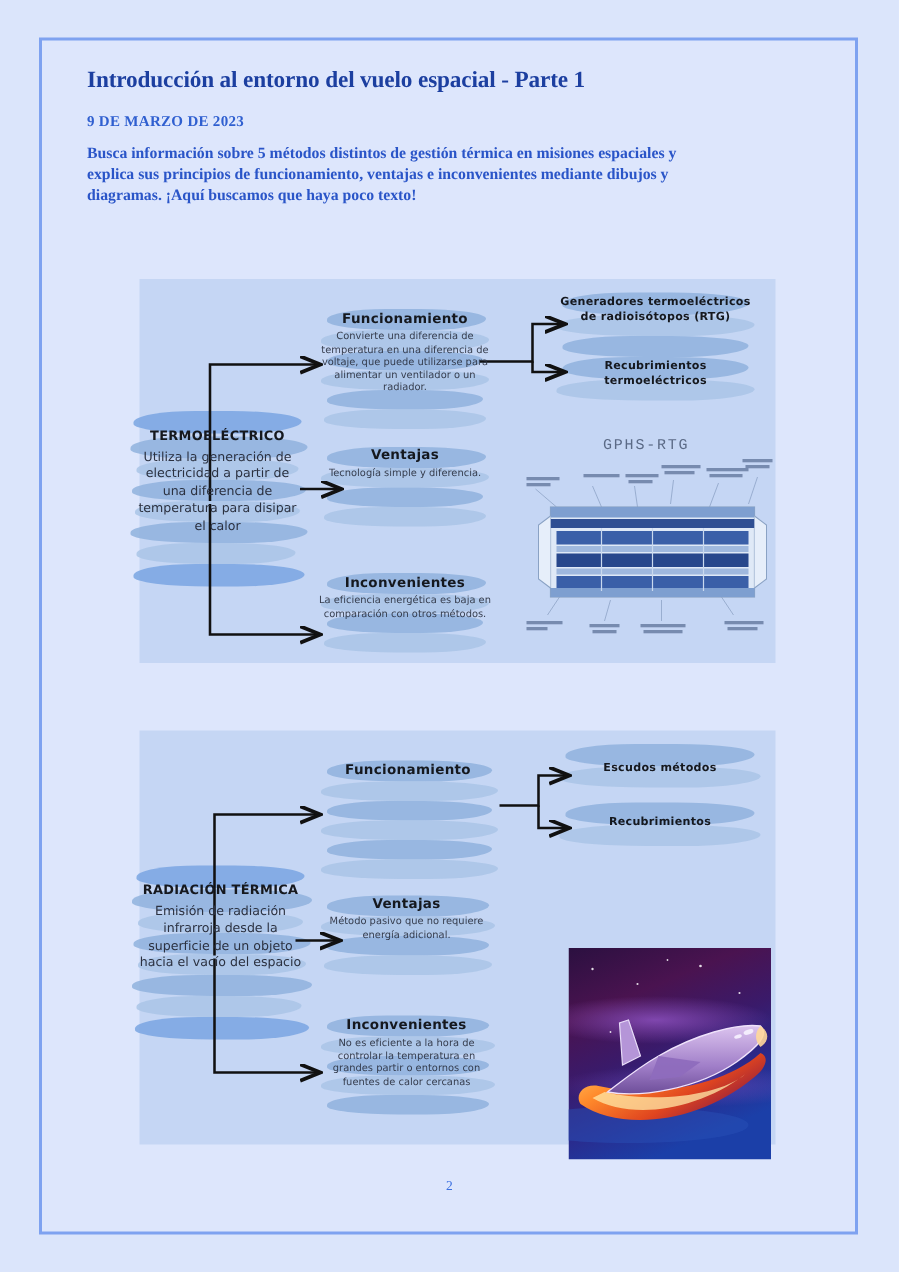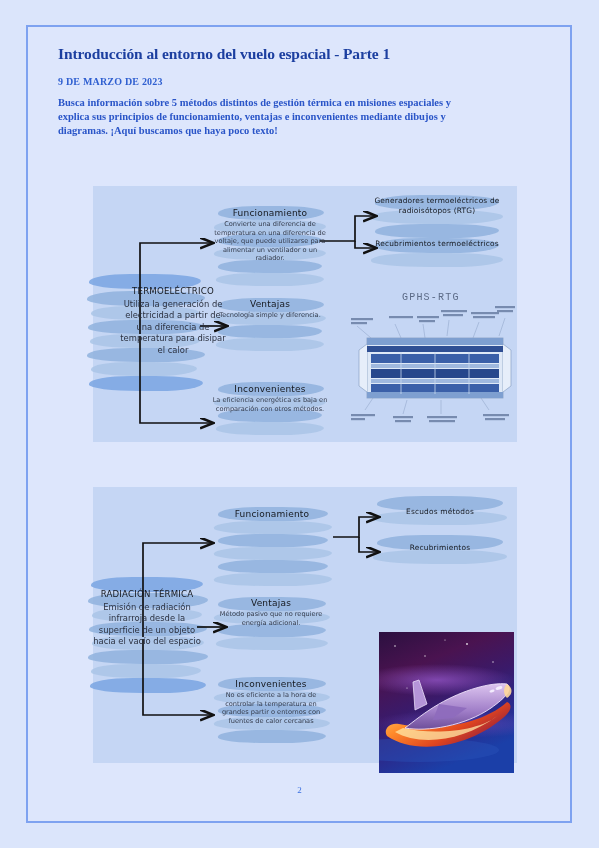--- a/index.html
+++ b/index.html
@@ -55,21 +55,21 @@
     border-radius:40% 45% 42% 48% / 55% 50% 58% 46%;
     opacity:.85;
   }
   .stroke.light{background:#a9c4e6;}
   .stroke.blue{background:#79a5e2;}
 
   
   .node{position:absolute;text-align:center;z-index:3;}
   .node .ttl{
     font-family:"DejaVu Sans", sans-serif;
-    font-weight:normal;color:#15181e;
+    font-weight:bold;color:#15181e;
     letter-spacing:.2px;
   }
   .node .body{
     font-family:"DejaVu Sans", sans-serif;
     color:#2b3140;
   }
   .n-main .ttl{font-size:8.6px;}
   .n-main .body{font-size:8.4px;line-height:11.4px;margin-top:3px;}
   .n-branch .ttl{font-size:9px;}
   .n-branch .body{font-size:6.6px;line-height:8.6px;margin-top:2px;opacity:.92;}
@@ -123,21 +123,21 @@
 
   <div class="stroke blue" style="left:-4px;top:88px;width:112px;height:15px;"></div>
   <div class="stroke" style="left:-6px;top:105px;width:118px;height:15px;"></div>
   <div class="stroke light" style="left:-2px;top:120px;width:108px;height:14px;"></div>
   <div class="stroke" style="left:-5px;top:134px;width:116px;height:14px;"></div>
   <div class="stroke light" style="left:-3px;top:148px;width:110px;height:14px;"></div>
   <div class="stroke" style="left:-6px;top:162px;width:118px;height:14px;"></div>
   <div class="stroke light" style="left:-2px;top:176px;width:106px;height:14px;"></div>
   <div class="stroke blue" style="left:-4px;top:190px;width:114px;height:15px;"></div>
 
-  <div class="node n-main" style="left:-2px;top:100px;width:108px;margin-left:28px;">
+  <div class="node n-main" style="left:-2px;top:100px;width:108px;">
     <div class="ttl">TERMOELÉCTRICO</div>
     <div class="body">Utiliza la generación de electricidad a partir de una diferencia de temperatura para disipar el calor</div>
   </div>
 
   <div class="stroke" style="left:125px;top:20px;width:106px;height:14px;"></div>
   <div class="stroke light" style="left:121px;top:34px;width:112px;height:14px;"></div>
   <div class="stroke" style="left:125px;top:48px;width:104px;height:13px;"></div>
   <div class="stroke light" style="left:121px;top:61px;width:112px;height:13px;"></div>
   <div class="stroke" style="left:125px;top:74px;width:104px;height:13px;"></div>
   <div class="stroke light" style="left:123px;top:87px;width:108px;height:13px;"></div>

